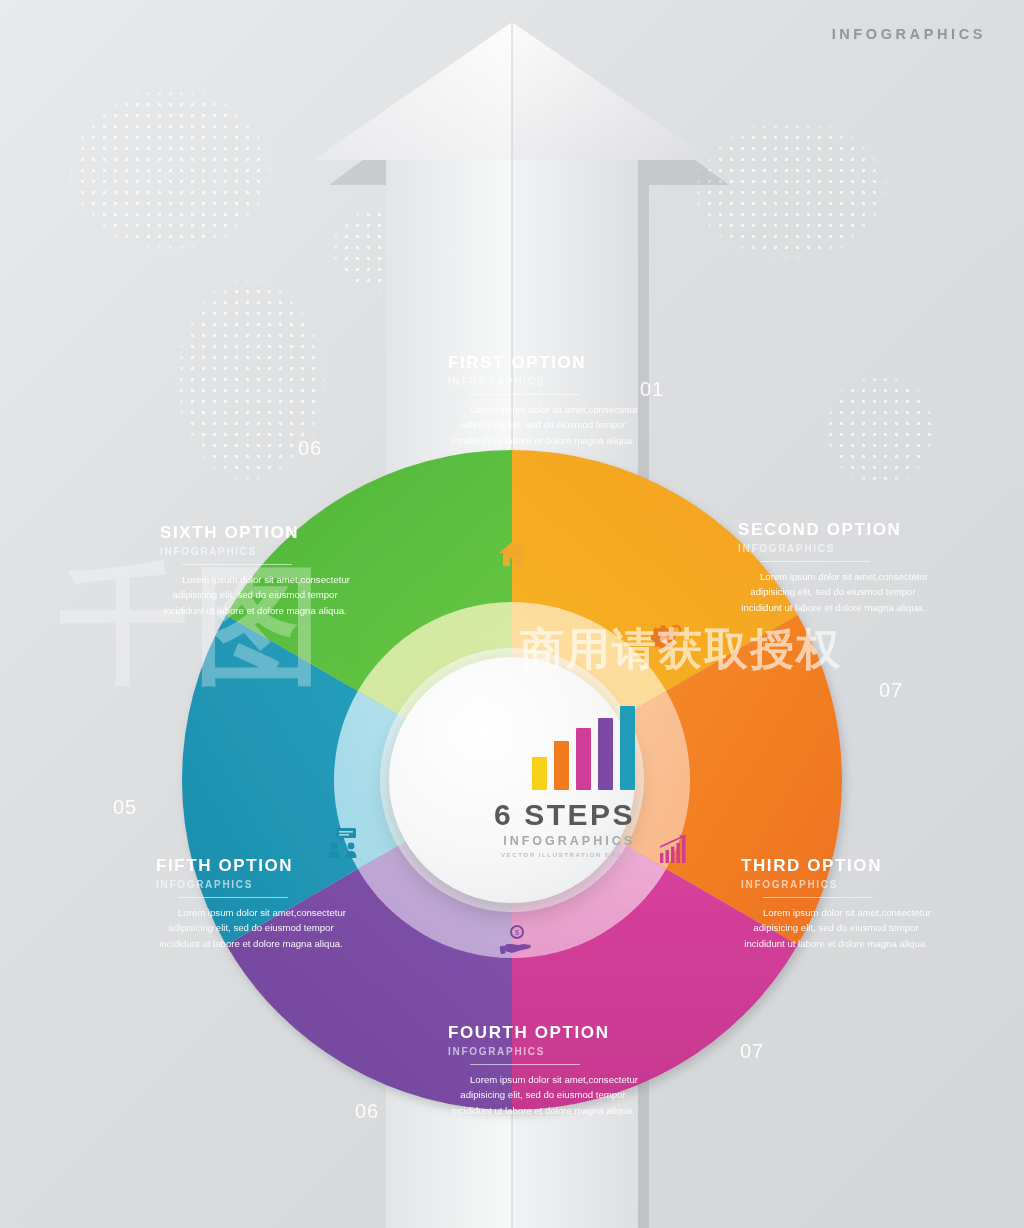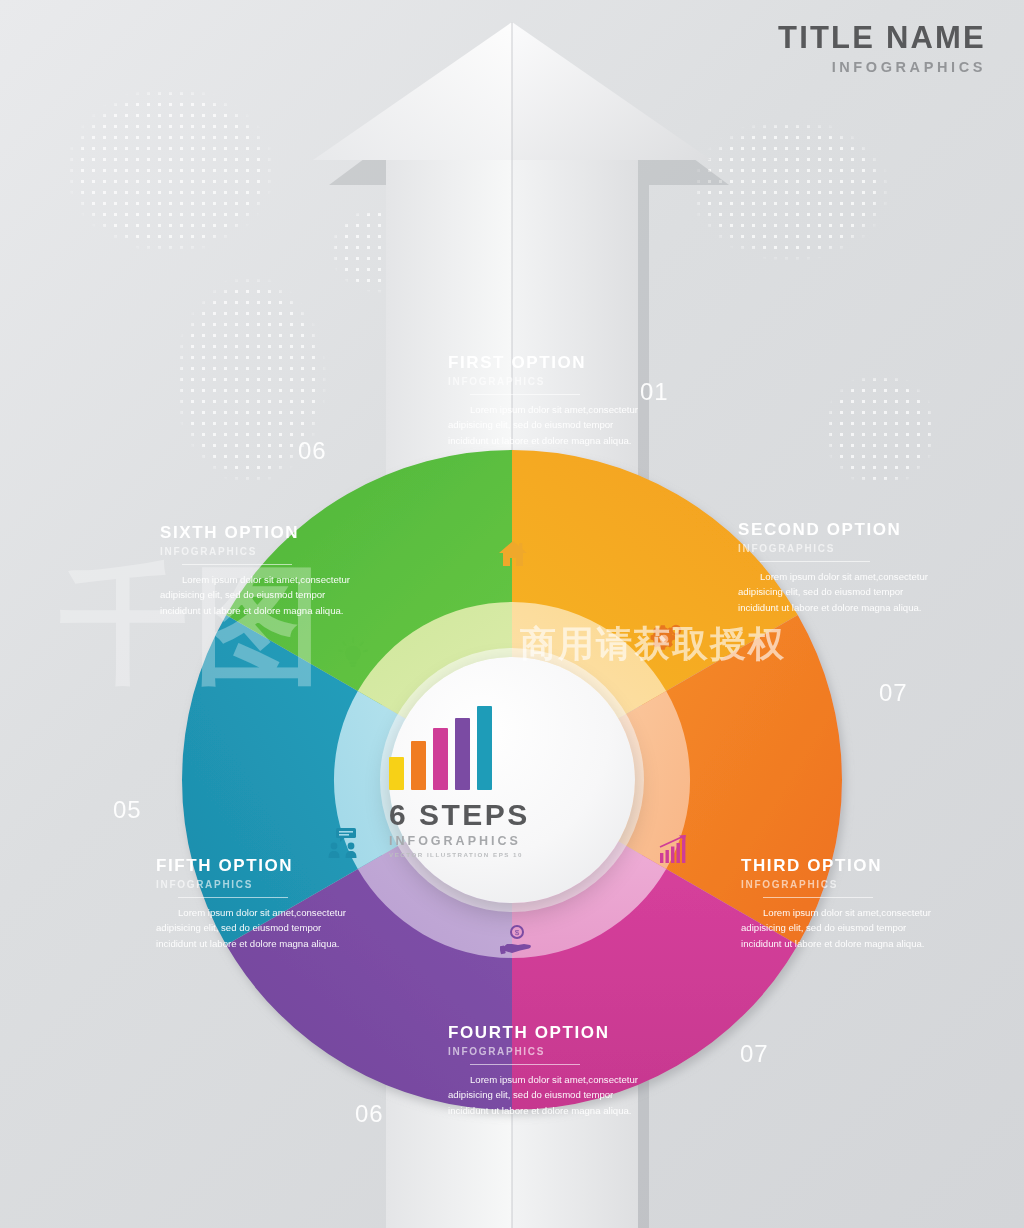--- a/index.html
+++ b/index.html
@@ -54,34 +54,34 @@
   .seg-title{
     font-size:17px;font-weight:bold;letter-spacing:1.6px;text-transform:uppercase;
     color:#ffffff;line-height:1.35;
   }
   .seg-subtitle{
     font-size:10px;font-weight:bold;letter-spacing:1.7px;text-transform:uppercase;
     color:rgba(255,255,255,.62);margin-top:1px;
   }
   .seg-rule{height:1px;background:rgba(255,255,255,.6);margin:7px 0 7px 22px;width:110px;}
   .seg-body{
-    font-size:9.6px;line-height:1.62;color:rgba(255,255,255,.95);text-align:left;
+    font-size:9.6px;line-height:1.62;color:rgba(255,255,255,.95);text-align:center;
     text-indent:22px;
   }
   .seg-num{
-    position:absolute;font-size:24px;letter-spacing:1px;color:rgba(255,255,255,.93);
+    position:absolute;font-size:20px;letter-spacing:1px;color:rgba(255,255,255,.93);
     font-weight:300;
   }
 
   
   .center-disc{
     position:absolute;left:389px;top:657px;width:246px;height:246px;border-radius:50%;
     background:radial-gradient(circle at 38% 30%,#ffffff 0%,#f7f7f8 55%,#e6e7e9 100%);
     box-shadow:0 10px 26px rgba(0,0,0,.20), 0 0 0 9px rgba(255,255,255,.55);
-    display:flex;flex-direction:column;align-items:flex-start;justify-content:center;
+    display:flex;flex-direction:column;align-items:flex-end;justify-content:center;
   }
   .cd-bars{display:flex;align-items:flex-end;gap:7px;height:88px;margin-bottom:10px;}
   .cd-bars i{display:block;width:15px;border-radius:1px;}
   .cd-title{font-size:30px;font-weight:bold;letter-spacing:2.5px;color:#58595b;line-height:1;}
   .cd-sub{font-size:12.5px;font-weight:bold;letter-spacing:3px;color:#a6a8ab;margin-top:4px;}
   .cd-sub2{font-size:6.2px;font-weight:bold;letter-spacing:1.5px;color:#bcbec0;margin-top:3px;}
 
   
   .ring-icon{position:absolute;width:34px;height:34px;}
 
@@ -90,33 +90,32 @@
   .wm-logo{
     position:absolute;left:60px;top:540px;font-size:128px;font-weight:bold;
     color:rgba(255,255,255,.30);letter-spacing:6px;
     font-family:"DejaVu Sans",sans-serif;
   }
   .wm-line1{
     position:absolute;left:520px;top:565px;font-size:33px;font-weight:bold;
     color:rgba(255,255,255,.62);letter-spacing:2px;font-family:"DejaVu Sans",sans-serif;
   }
   .wm-line2{
-    position:absolute;left:520px;top:620px;font-size:36px;font-weight:bold;
+    position:absolute;left:520px;top:620px;font-size:44px;font-weight:bold;
     color:rgba(255,255,255,.62);letter-spacing:2px;font-family:"DejaVu Sans",sans-serif;text-align:right;
   }
 </style>
 </head>
 <body>
 
 <div id="stage">
 
   <div class="worldmap"></div>
 
   <div class="title-block">
-    <div class="title-main">TITLE NAME</div>
     <div class="title-sub">INFOGRAPHICS</div>
   </div>
 
   <div class="arrow-wrap">
     <svg width="1024" height="1228" viewBox="0 0 1024 1228">
       <defs>
         <linearGradient id="arrShaftL" x1="0" y1="0" x2="1" y2="0">
           <stop offset="0%" stop-color="#e4e5e7"></stop>
             <stop offset="100%" stop-color="#f7f8f8"></stop>
         </linearGradient>

